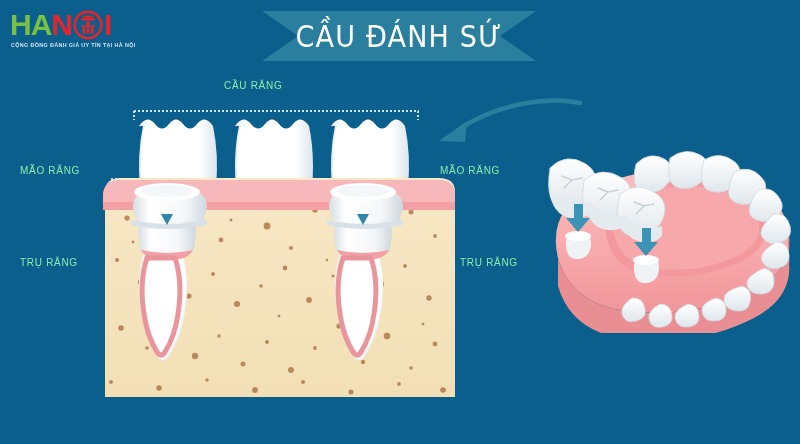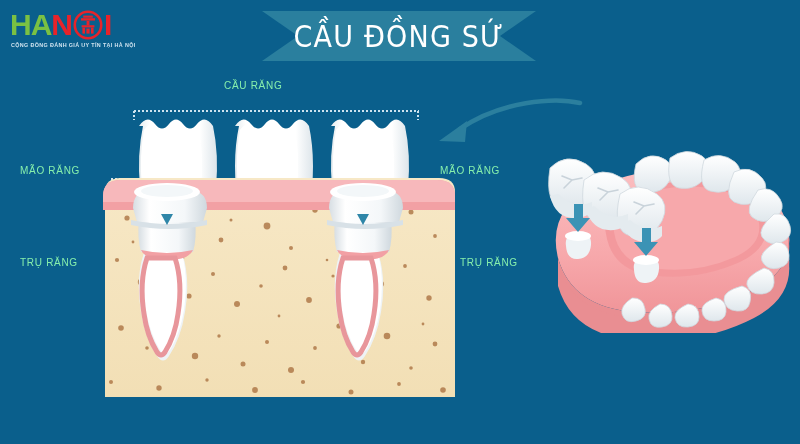--- a/index.html
+++ b/index.html
@@ -97,21 +97,21 @@
       </span>
       <span class="logo-i">I</span>
     </div>
     <div class="logo-tag">CỘNG ĐỒNG ĐÁNH GIÁ UY TÍN TẠI HÀ NỘI</div>
   </div>
 
   <div class="ribbon">
     <div class="ribbon-body"></div>
     <div class="ribbon-notch-l"></div>
     <div class="ribbon-notch-r"></div>
-    <div class="ribbon-text">CẦU ĐỒNG SỨ</div>
+    <div class="ribbon-text">CẦU ĐÁNH SỨ</div>
   </div>
 
   <div class="bracket">
     <div class="dots top"></div>
     <div class="dots-v tick-l"></div>
     <div class="dots-v tick-r"></div>
   </div>
 
   <div class="dots lead-mao-l"></div>
   <div class="dots lead-mao-r"></div>

